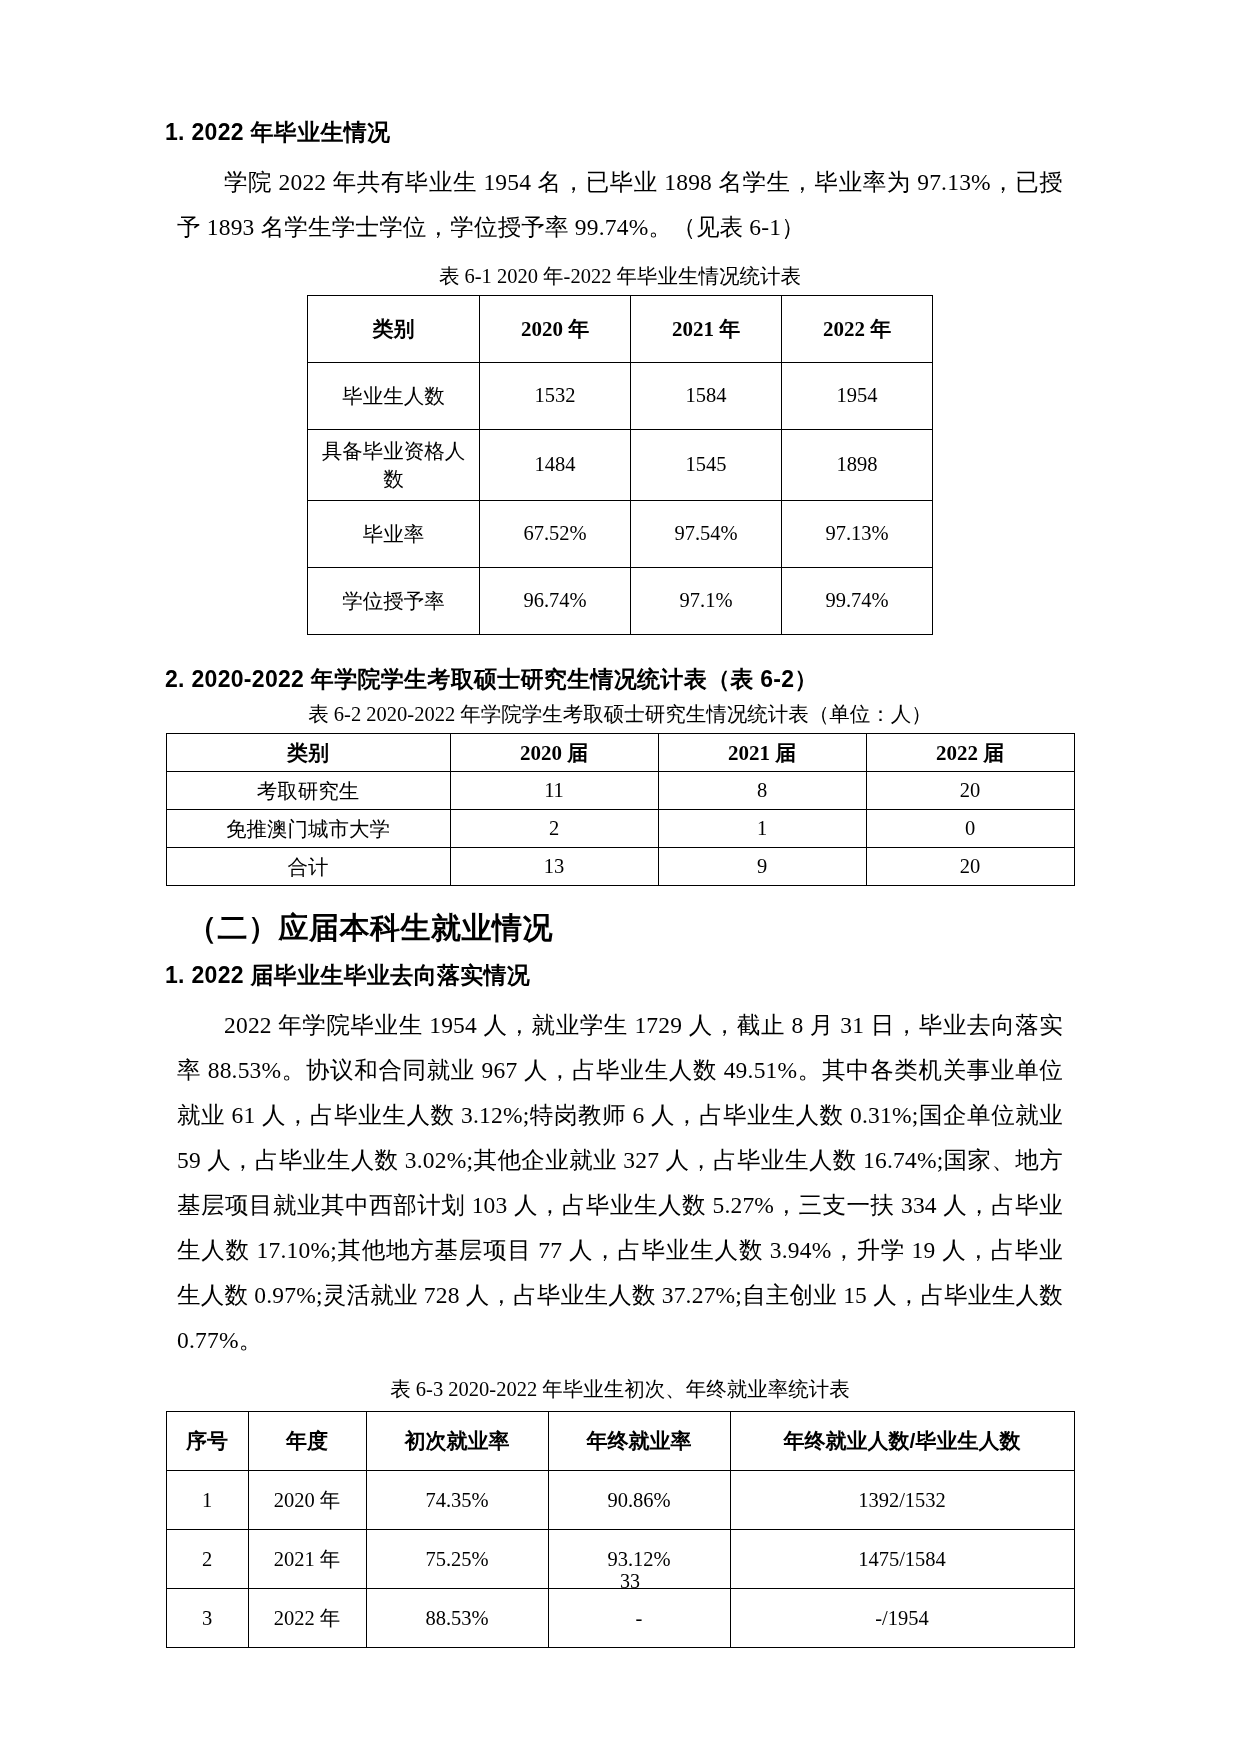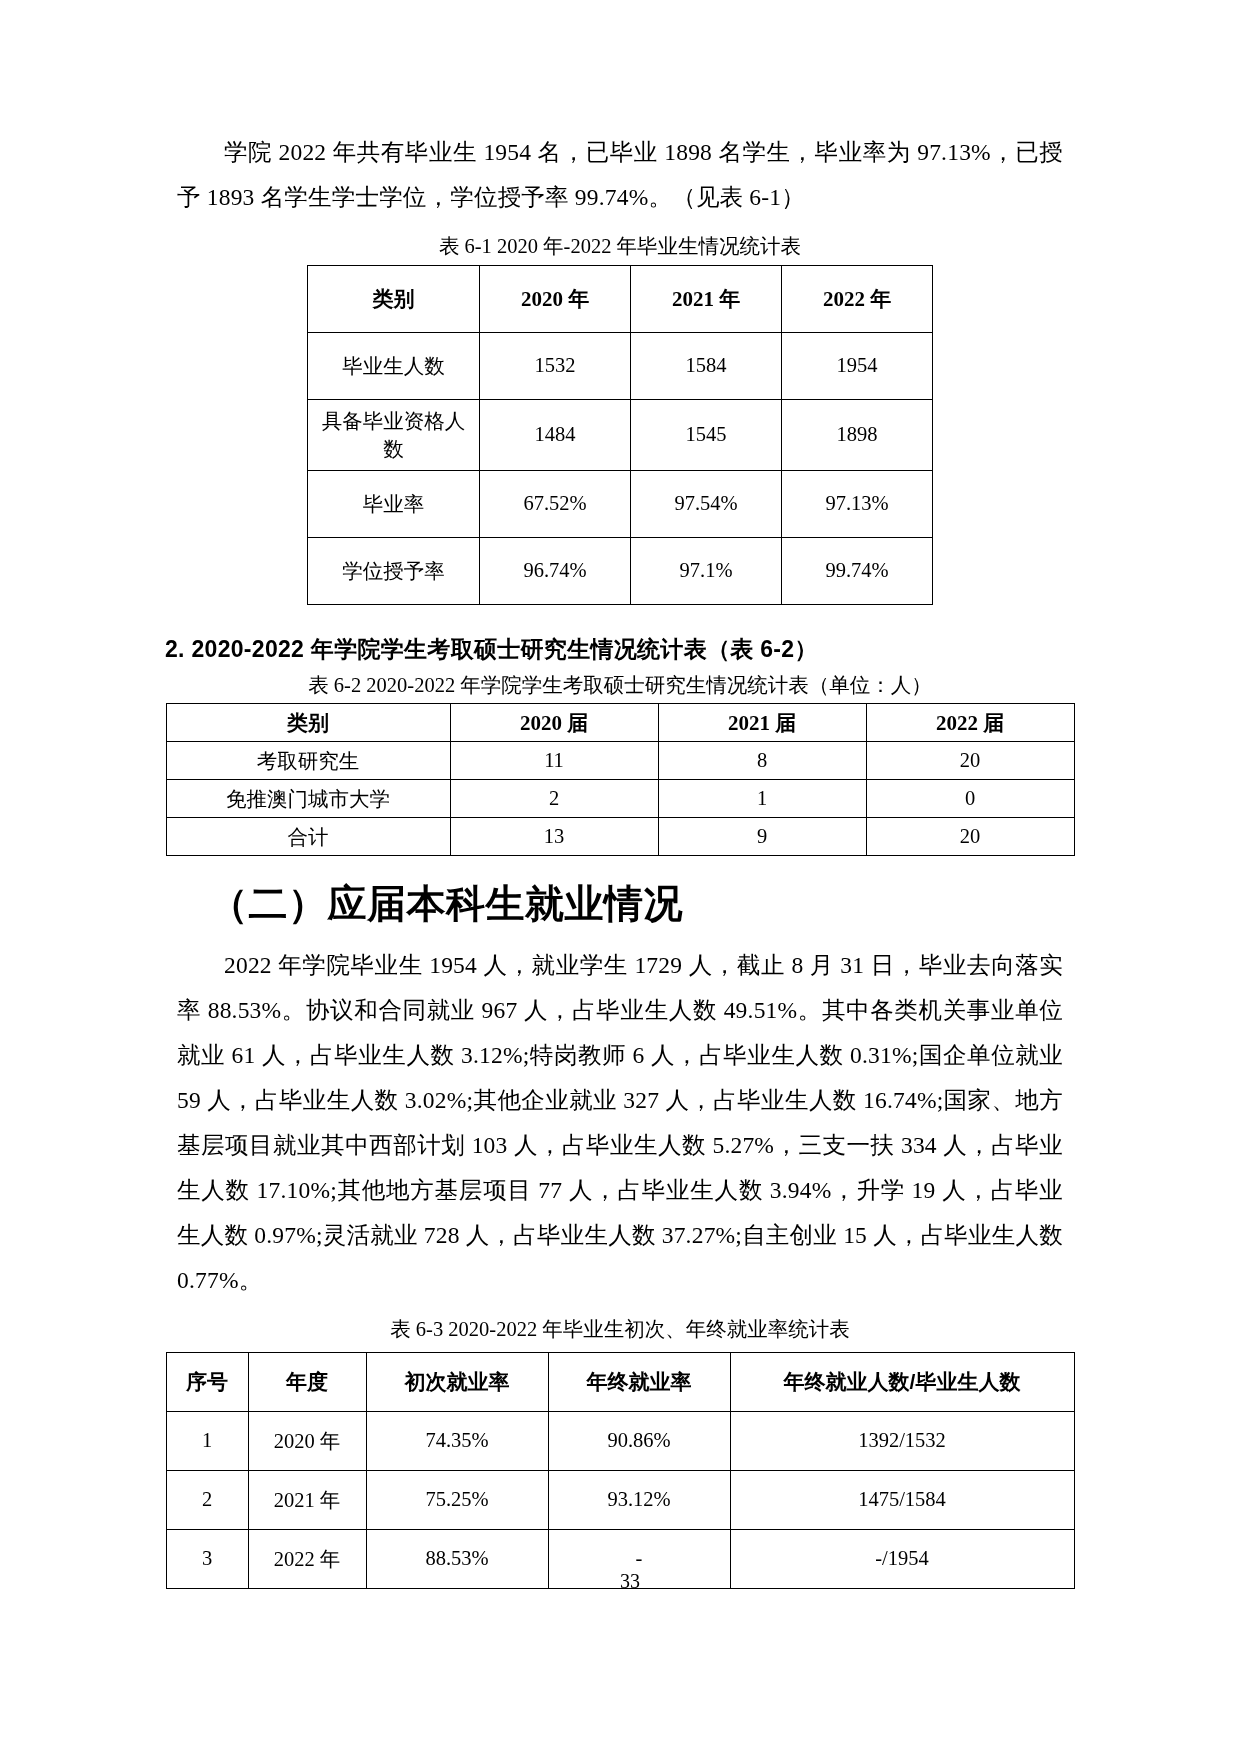--- a/index.html
+++ b/index.html
@@ -29,23 +29,23 @@
     font-family: "Liberation Sans", "DejaVu Sans", sans-serif;
     font-weight: bold;
     font-size: 23px;
     line-height: 1.3;
     margin: 0 0 4px 0;
     letter-spacing: 0.3px;
   }
   .h-section {
     font-family: "Liberation Sans", "DejaVu Sans", sans-serif;
     font-weight: bold;
-    font-size: 39px;
+    font-size: 30px;
     line-height: 1.35;
-    margin: 22px 0 12px 44px;
+    margin: 22px 0 12px 22px;
     letter-spacing: 0.5px;
   }
 
   
   .para {
     font-size: 23.5px;
     line-height: 45px;
     text-align: justify;
     text-justify: inter-character;
     text-indent: 2em;
@@ -134,20 +134,21 @@
     font-family: "Liberation Serif", "DejaVu Serif", serif;
     padding-left: 20px;
   }
 </style>
 </head>
 <body>
 
 <div class="page">
   <div class="content">
 
+    <div class="h-num">1. 2022 年毕业生情况</div>
 
     <p class="para">学院 2022 年共有毕业生 1954 名，已毕业 1898 名学生，毕业率为 97.13%，已授予 1893 名学生学士学位，学位授予率 99.74%。（见表 6-1）</p>
 
     <div class="tbl-caption">表 6-1  2020 年-2022 年毕业生情况统计表</div>
 
     <table class="t61">
       <colgroup>
           <col class="c1">
           <col class="c2">
           <col class="c3">
@@ -227,20 +228,21 @@
           <td>合计</td>
           <td>13</td>
           <td>9</td>
           <td>20</td>
         </tr>
       </tbody>
     </table>
 
     <div class="h-section">（二）应届本科生就业情况</div>
 
+    <div class="h-num">1. 2022 届毕业生毕业去向落实情况</div>
 
     <p class="para">2022 年学院毕业生 1954 人，就业学生 1729 人，截止 8 月 31 日，毕业去向落实率 88.53%。协议和合同就业 967 人，占毕业生人数 49.51%。其中各类机关事业单位就业 61 人，占毕业生人数 3.12%;特岗教师 6 人，占毕业生人数 0.31%;国企单位就业 59 人，占毕业生人数 3.02%;其他企业就业 327 人，占毕业生人数 16.74%;国家、地方基层项目就业其中西部计划 103 人，占毕业生人数 5.27%，三支一扶 334 人，占毕业生人数 17.10%;其他地方基层项目 77 人，占毕业生人数 3.94%，升学 19 人，占毕业生人数 0.97%;灵活就业 728 人，占毕业生人数 37.27%;自主创业 15 人，占毕业生人数 0.77%。</p>
 
     <div class="tbl-caption">表 6-3  2020-2022 年毕业生初次、年终就业率统计表</div>
 
     <table class="t63">
       <colgroup>
           <col class="c1">
           <col class="c2">
           <col class="c3">

